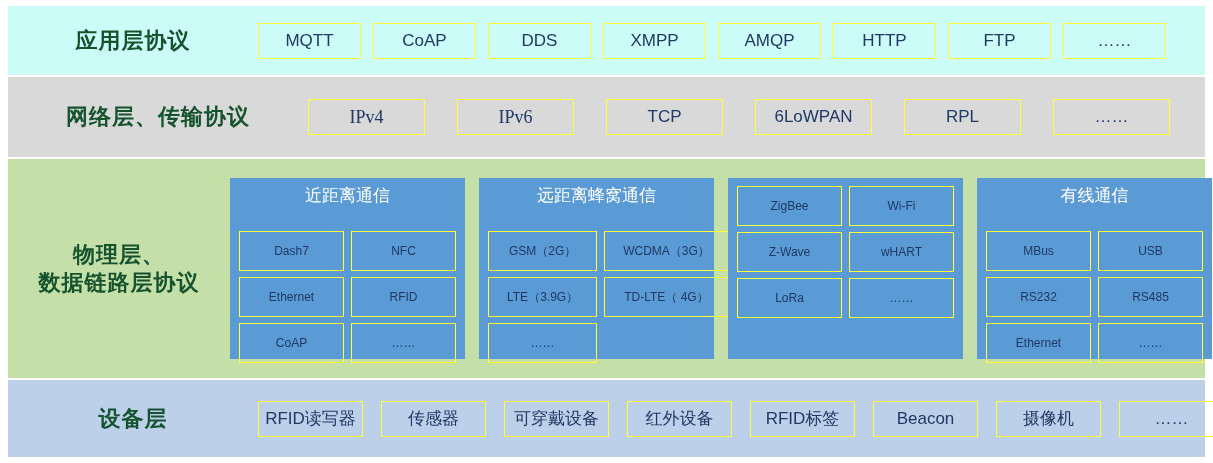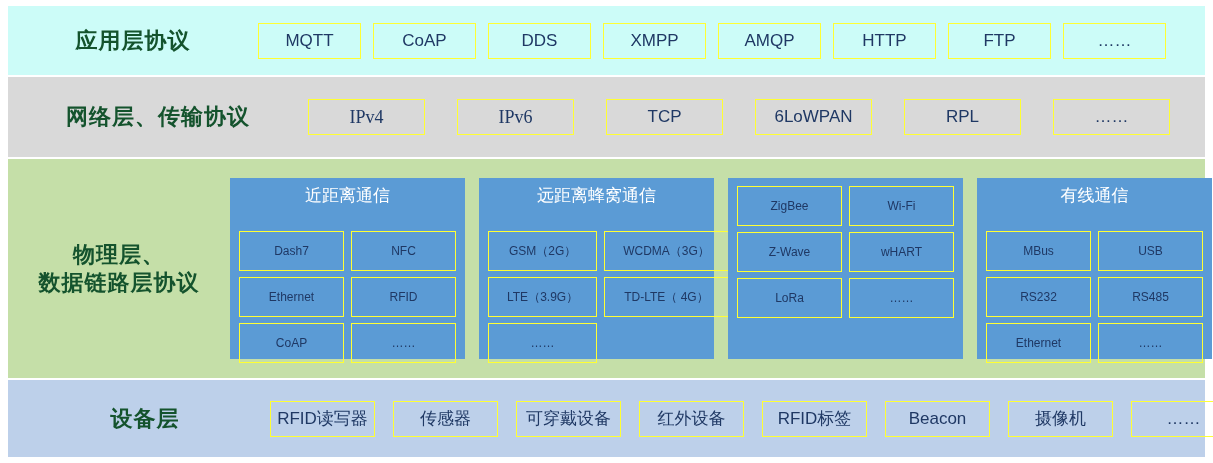--- a/index.html
+++ b/index.html
@@ -26,21 +26,21 @@
     left: 8px;
     width: 1197px;
     box-sizing: border-box;
     display: flex;
     align-items: center;
   }
 
   .layer-app      { top: 6px;   height: 69px;  background: #ccfcf8; }
   .layer-network  { top: 77px;  height: 80px;  background: #d9d9d9; }
   .layer-physical { top: 159px; height: 219px; background: #c5dfa8; }
-  .layer-device   { top: 380px; height: 77px;  background: #bdd0ea; padding-left: 12px; }
+  .layer-device   { top: 380px; height: 77px;  background: #bdd0ea; }
 
   .layer-label {
     color: #14532d;
     font-size: 22px;
     font-weight: bold;
     letter-spacing: 1px;
     text-align: center;
     line-height: 1.25;
     flex: 0 0 auto;
     user-select: none;

